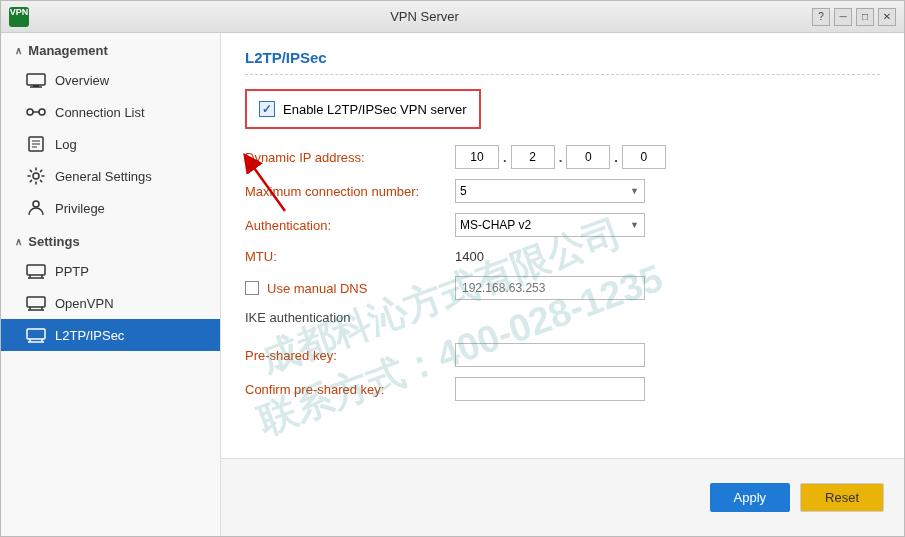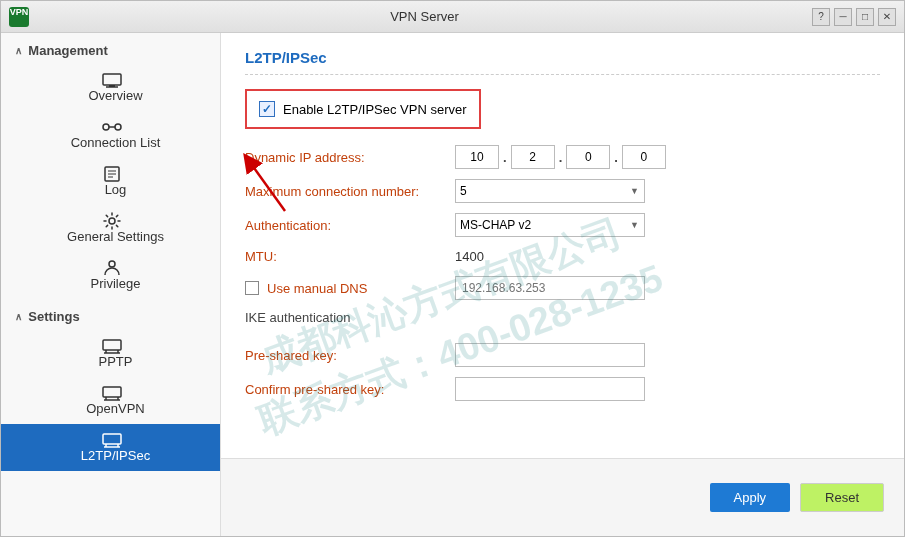--- a/index.html
+++ b/index.html
@@ -95,21 +95,20 @@
       font-size: 10px;
       color: #666;
     }
     .sidebar-item {
       display: flex;
       align-items: center;
       padding: 8px 14px 8px 24px;
       cursor: pointer;
       color: #333;
       font-size: 13px;
-      flex-direction: column;
     }
     .sidebar-item.active {
       background: #1e6bbf;
       color: white;
     }
     .sidebar-item .item-icon {
       width: 22px;
       height: 16px;
       margin-right: 8px;
       display: flex;
@@ -268,21 +267,21 @@
       border: none;
       cursor: pointer;
       font-size: 13px;
       border-radius: 2px;
     }
     .btn-primary {
       background: #1e7ad4;
       color: white;
     }
     .btn-default {
-      background: #bef264;
+      background: #eab308;
       color: #333;
       border: 1px solid #ccc;
     }
     
     .watermark {
       position: absolute;
       top: 80px;
       left: 100px;
       width: 700px;
       height: 420px;

